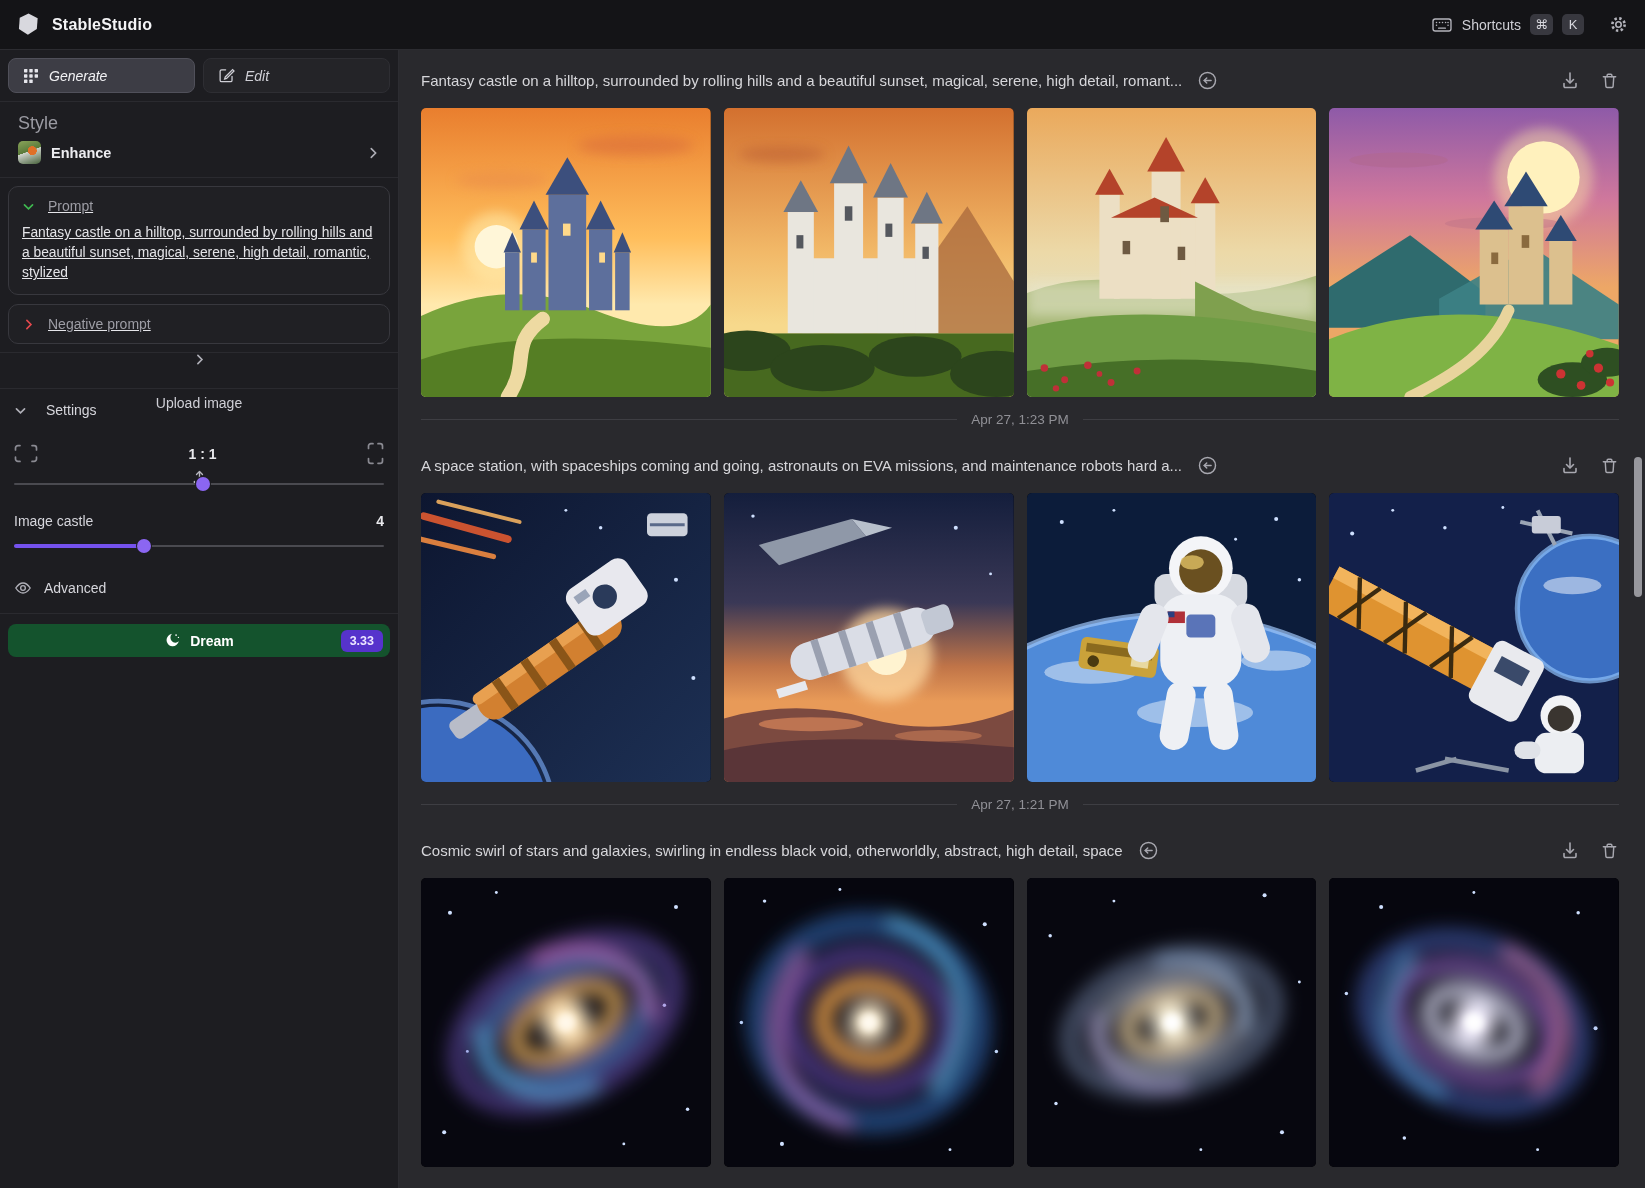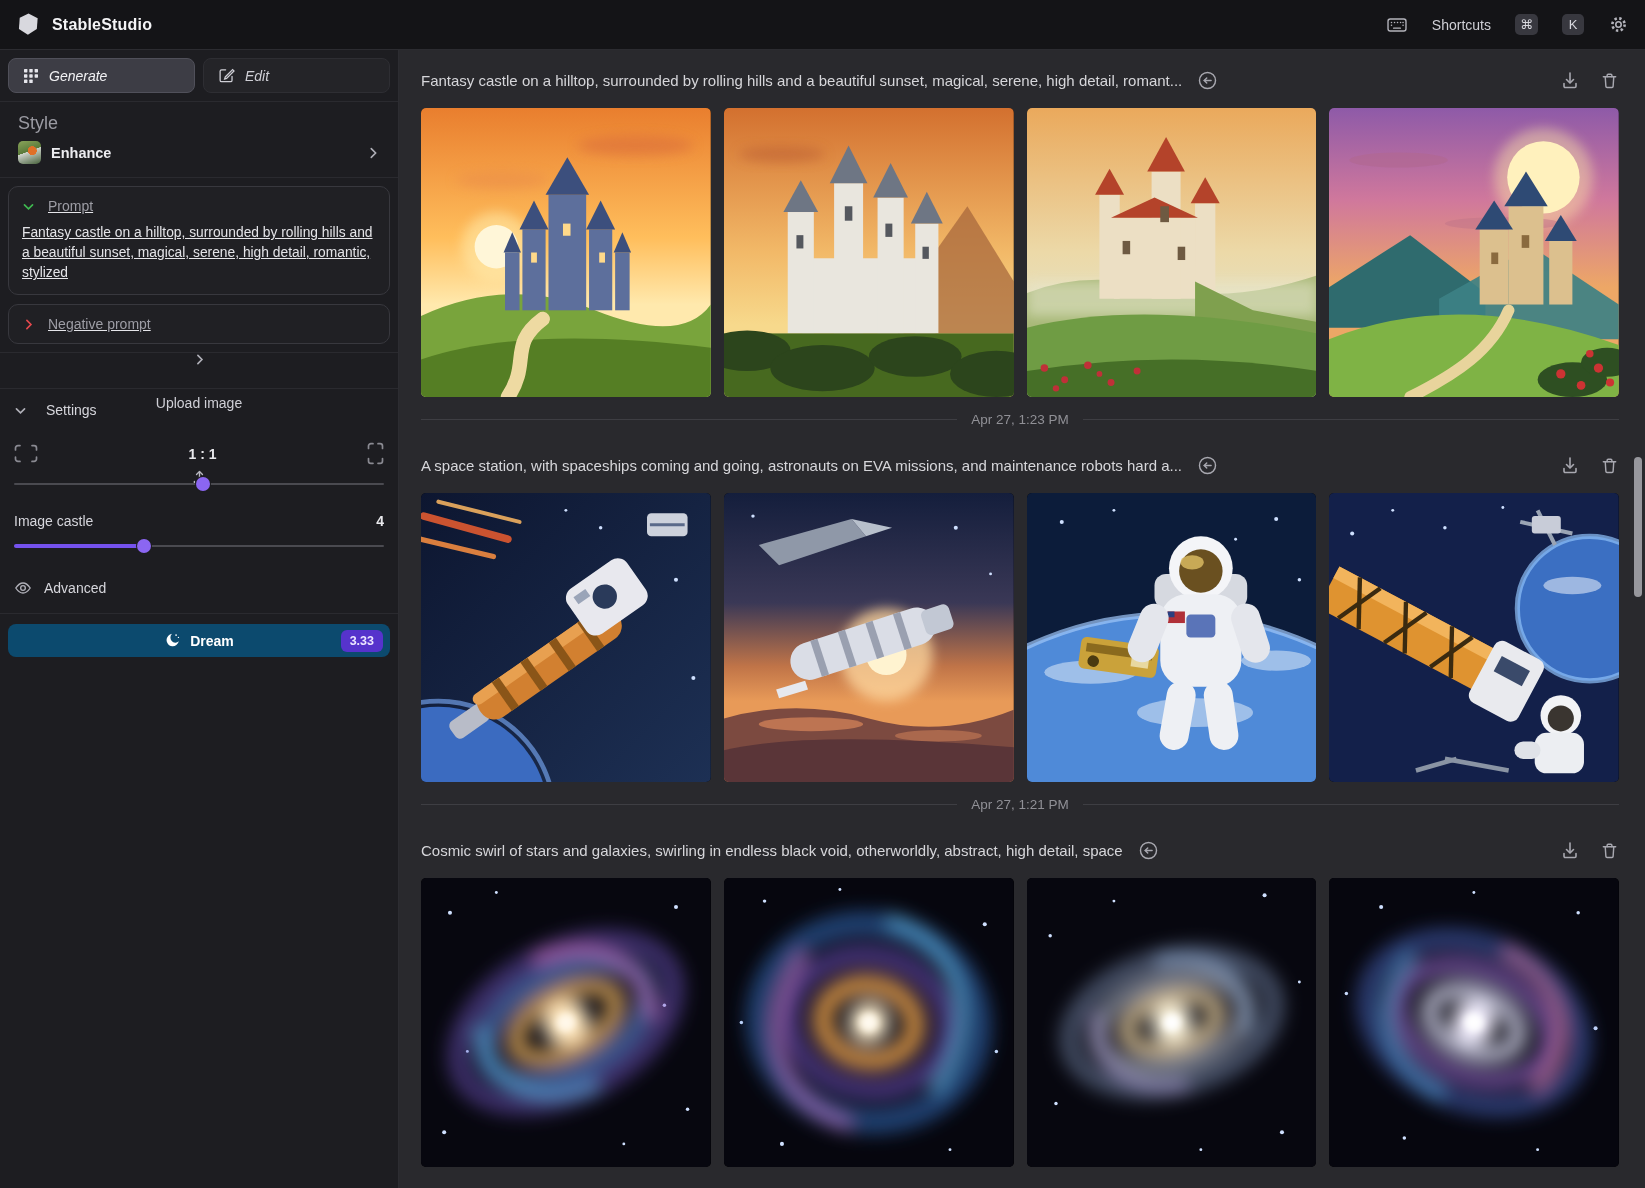--- a/index.html
+++ b/index.html
@@ -6,21 +6,21 @@
   html,body { width:1645px; height:1188px; overflow:hidden; background:#29292d;
     font-family:"Liberation Sans","DejaVu Sans",sans-serif; color:#e6e6ea; }
   .app { position:relative; width:1645px; height:1188px; }
 
   
   .topbar { position:absolute; top:0; left:0; width:100%; height:50px; background:#141417;
     border-bottom:1px solid #2c2c31; display:flex; align-items:center; padding:0 16px; z-index:5; }
   .brand { display:flex; align-items:center; gap:11px; }
   .brand-title { font-size:16px; font-weight:700; color:#f4f4f6; letter-spacing:.2px; }
   .topbar-right { margin-left:auto; display:flex; align-items:center; gap:10px; }
-  .shortcuts { display:flex; align-items:center; gap:24px; color:#d0d0d6; font-size:14px; cursor:default;justify-content:space-between; }
+  .shortcuts { display:flex; align-items:center; gap:9px; color:#d0d0d6; font-size:14px; cursor:default;justify-content:space-between; }
   .key-badge { background:#38383f; color:#d8d8de; border-radius:5px; font-size:13px;
     min-width:22px; height:21px; display:inline-flex; align-items:center; justify-content:center; padding:0 5px; }
   .gear-btn { margin-left:14px; display:flex; align-items:center; }
 
   
   .sidebar { position:absolute; top:50px; left:0; width:399px; bottom:0; background:#1d1d21;
     border-right:1px solid #2c2c31; }
   .tabs { display:flex; gap:8px; padding:8px; border-bottom:1px solid #2a2a2f; }
   .tab { flex:1; height:35px; border-radius:8px; display:flex; align-items:center; gap:10px;
     padding:0 14px; font-size:14px; cursor:pointer; background:#242428; border:1px solid #2e2e33; color:#cfcfd6;font-style:italic; }
@@ -57,21 +57,21 @@
   .slider .thumb { position:absolute; top:0; width:14px; height:14px; border-radius:50%;
     background:#8b66f2; transform:translateX(-50%); box-shadow:0 0 0 1px #1d1d21; }
   .count-block { margin-top:22px; }
   .count-row { display:flex; align-items:center; font-size:14px; color:#d6d6dc; }
   .count-val { margin-left:auto; font-weight:600; color:#e8e8ec; }
   .count-block .slider { margin-top:10px; }
   .advanced-row { margin-top:26px; display:flex; align-items:center; gap:12px;
     font-size:14px; color:#d6d6dc; cursor:pointer; padding-bottom:16px; }
 
   .dream-wrap { padding:10px 8px; border-top:1px solid #2a2a2f; }
-  .dream-btn { position:relative; width:100%; height:33px; border:none; border-radius:8px; background:#0c4a6e;
+  .dream-btn { position:relative; width:100%; height:33px; border:none; border-radius:8px; background:#14532d;
     color:#fff; font-size:14px; font-weight:600; display:flex; align-items:center; justify-content:center; gap:9px;
     cursor:pointer; font-family:inherit; }
   .dream-badge { position:absolute; right:7px; top:50%; transform:translateY(-50%);
     background:#5633cc; color:#ece6ff; font-size:12.5px; font-weight:600; border-radius:6px; padding:4px 9px; }
 
   
   .main { position:absolute; top:50px; left:399px; right:0; bottom:0; background:#29292d; overflow:hidden; }
   .content { padding:8px 26px 0 22px; }
   .group-header { height:44px; display:flex; align-items:center; gap:15px; }
   .gh-prompt { font-size:15px; color:#d6d6da; white-space:nowrap; }

